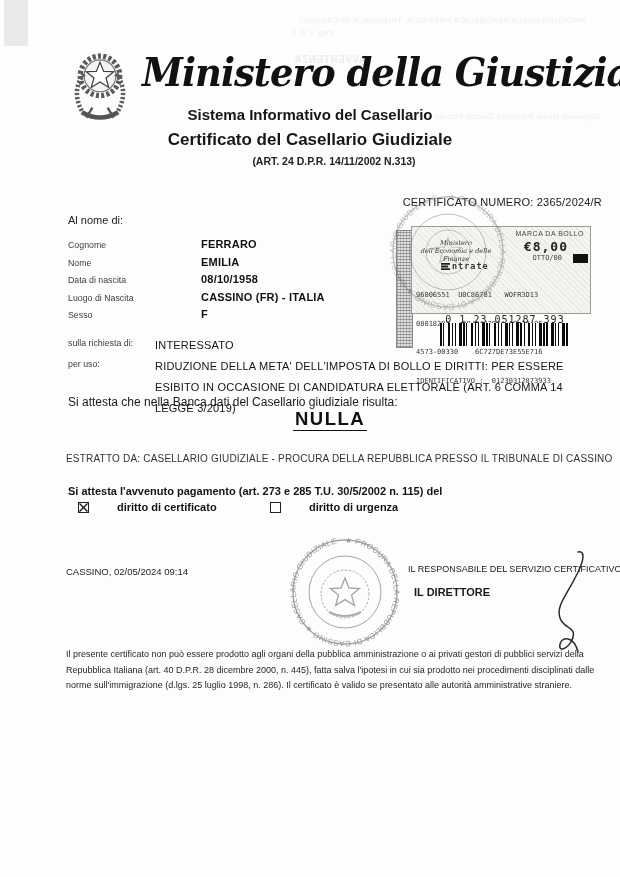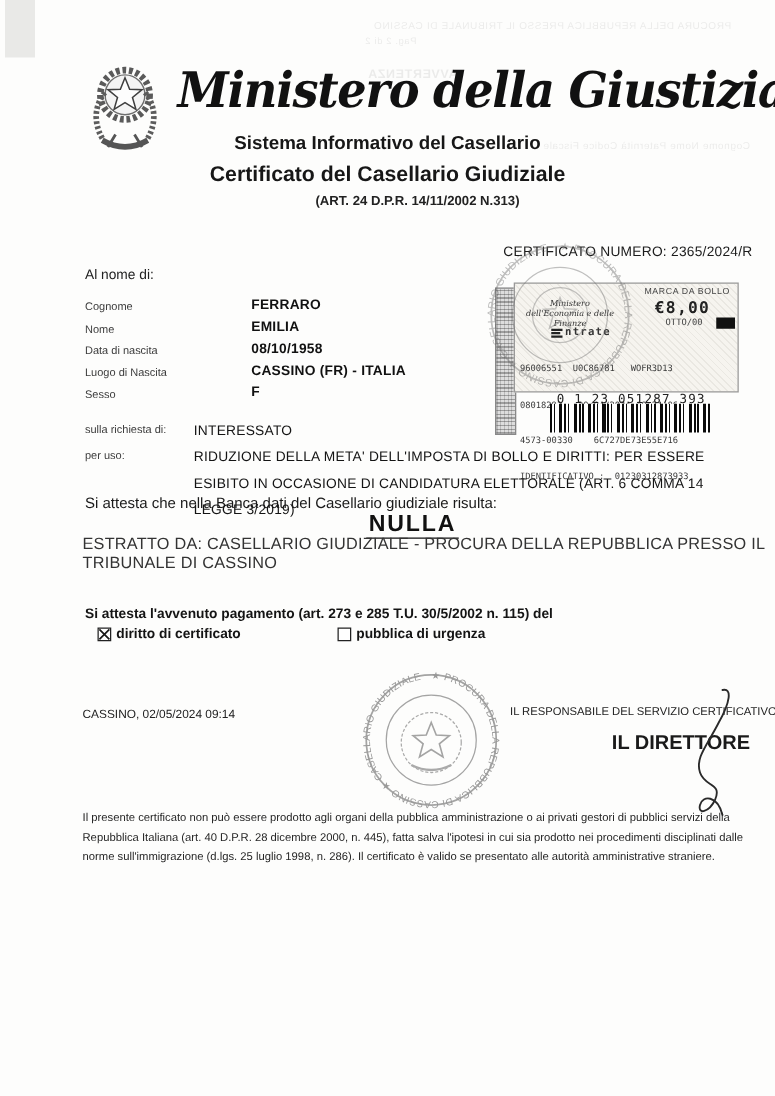--- a/index.html
+++ b/index.html
@@ -134,36 +134,36 @@
   .req{position:absolute;left:68px;top:335px;width:530px;}
   .req-row{display:flex;}
   .req-label{width:87px;font-size:8.8px;color:#3c3c3c;padding-top:3px;flex:none;}
   .req-value{font-size:11px;color:#141414;line-height:21px;letter-spacing:.2px;}
   .attest{position:absolute;left:68px;top:395px;font-size:12px;color:#1a1a1a;}
   .nulla{
     position:absolute;left:0;top:408px;width:660px;text-align:center;
     font-size:18.5px;font-weight:600;letter-spacing:1.5px;color:#111;
   }
   .nulla span{border-bottom:1.5px solid #111;padding:0 2px 1px;}
-  .estratto{position:absolute;left:66px;top:427px;font-size:13px;color:#333;letter-spacing:.2px;}
+  .estratto{position:absolute;left:66px;top:453px;font-size:10px;color:#333;letter-spacing:.2px;}
   
   .payline{position:absolute;left:68px;top:485px;font-size:11px;font-weight:bold;color:#141414;}
   .payopts{position:absolute;left:78px;top:501px;width:420px;display:flex;}
-  .opt{display:flex;align-items:center;font-size:11px;font-weight:bold;color:#141414;}
+  .opt{display:flex;align-items:center;font-size:11px;font-weight:bold;color:#141414;gap:24px;}
   .opt1{width:192px;}
   .cbox{
     width:9px;height:9px;border:1.2px solid #222;margin-right:4px;
     position:relative;flex:none;background:#fff;
   }
   .cbox svg{position:absolute;left:-1px;top:-1px;display:none;}
   .cbox.checked svg{display:block;}
   
   .place-date{position:absolute;left:66px;top:566px;font-size:9.5px;color:#222;}
   .responsible{position:absolute;left:408px;top:564px;width:215px;font-size:9px;color:#222;}
-  .director-title{position:absolute;left:440px;top:586px;width:160px;text-align:right;font-size:16px;font-weight:bold;color:#1a1a1a;}
+  .director-title{position:absolute;left:414px;top:586px;width:160px;text-align:left;font-size:11px;font-weight:bold;color:#1a1a1a;}
   .director-name{
     position:absolute;left:408px;top:601px;width:205px;text-align:center;
     font-family:"DejaVu Serif", serif;font-style:italic;font-weight:bold;
     font-size:11px;color:#161616;letter-spacing:.3px;
   }
   
   .footer{
     position:absolute;left:66px;top:647px;width:540px;
     font-size:9px;line-height:15.5px;color:#262626;
   }
@@ -281,21 +281,21 @@
         <svg width="11" height="11" viewBox="0 0 11 11">
           <path d="M1.5,1.5 L9.5,9.5 M9.5,1.5 L1.5,9.5" stroke="#1a1a1a" stroke-width="1.4"></path>
         </svg>
       </div>
       <span>diritto di certificato</span>
     </div>
     <div class="opt">
       <div class="cbox">
         
       </div>
-      <span>pubblica di urgenza</span>
+      <span>diritto di urgenza</span>
     </div>
   </div>
 
   <div class="place-date">CASSINO, 02/05/2024 09:14</div>
 
   <svg class="stamp-bottom" width="120" height="120" viewBox="0 0 120 120">
     <defs>
       <path id="botCirc" d="M 60,11 A 49,49 0 1 1 59.9,11"></path>
     </defs>
     <circle cx="60" cy="60" r="52" fill="none" stroke="#6e6e6e" stroke-width="1.4"></circle>

